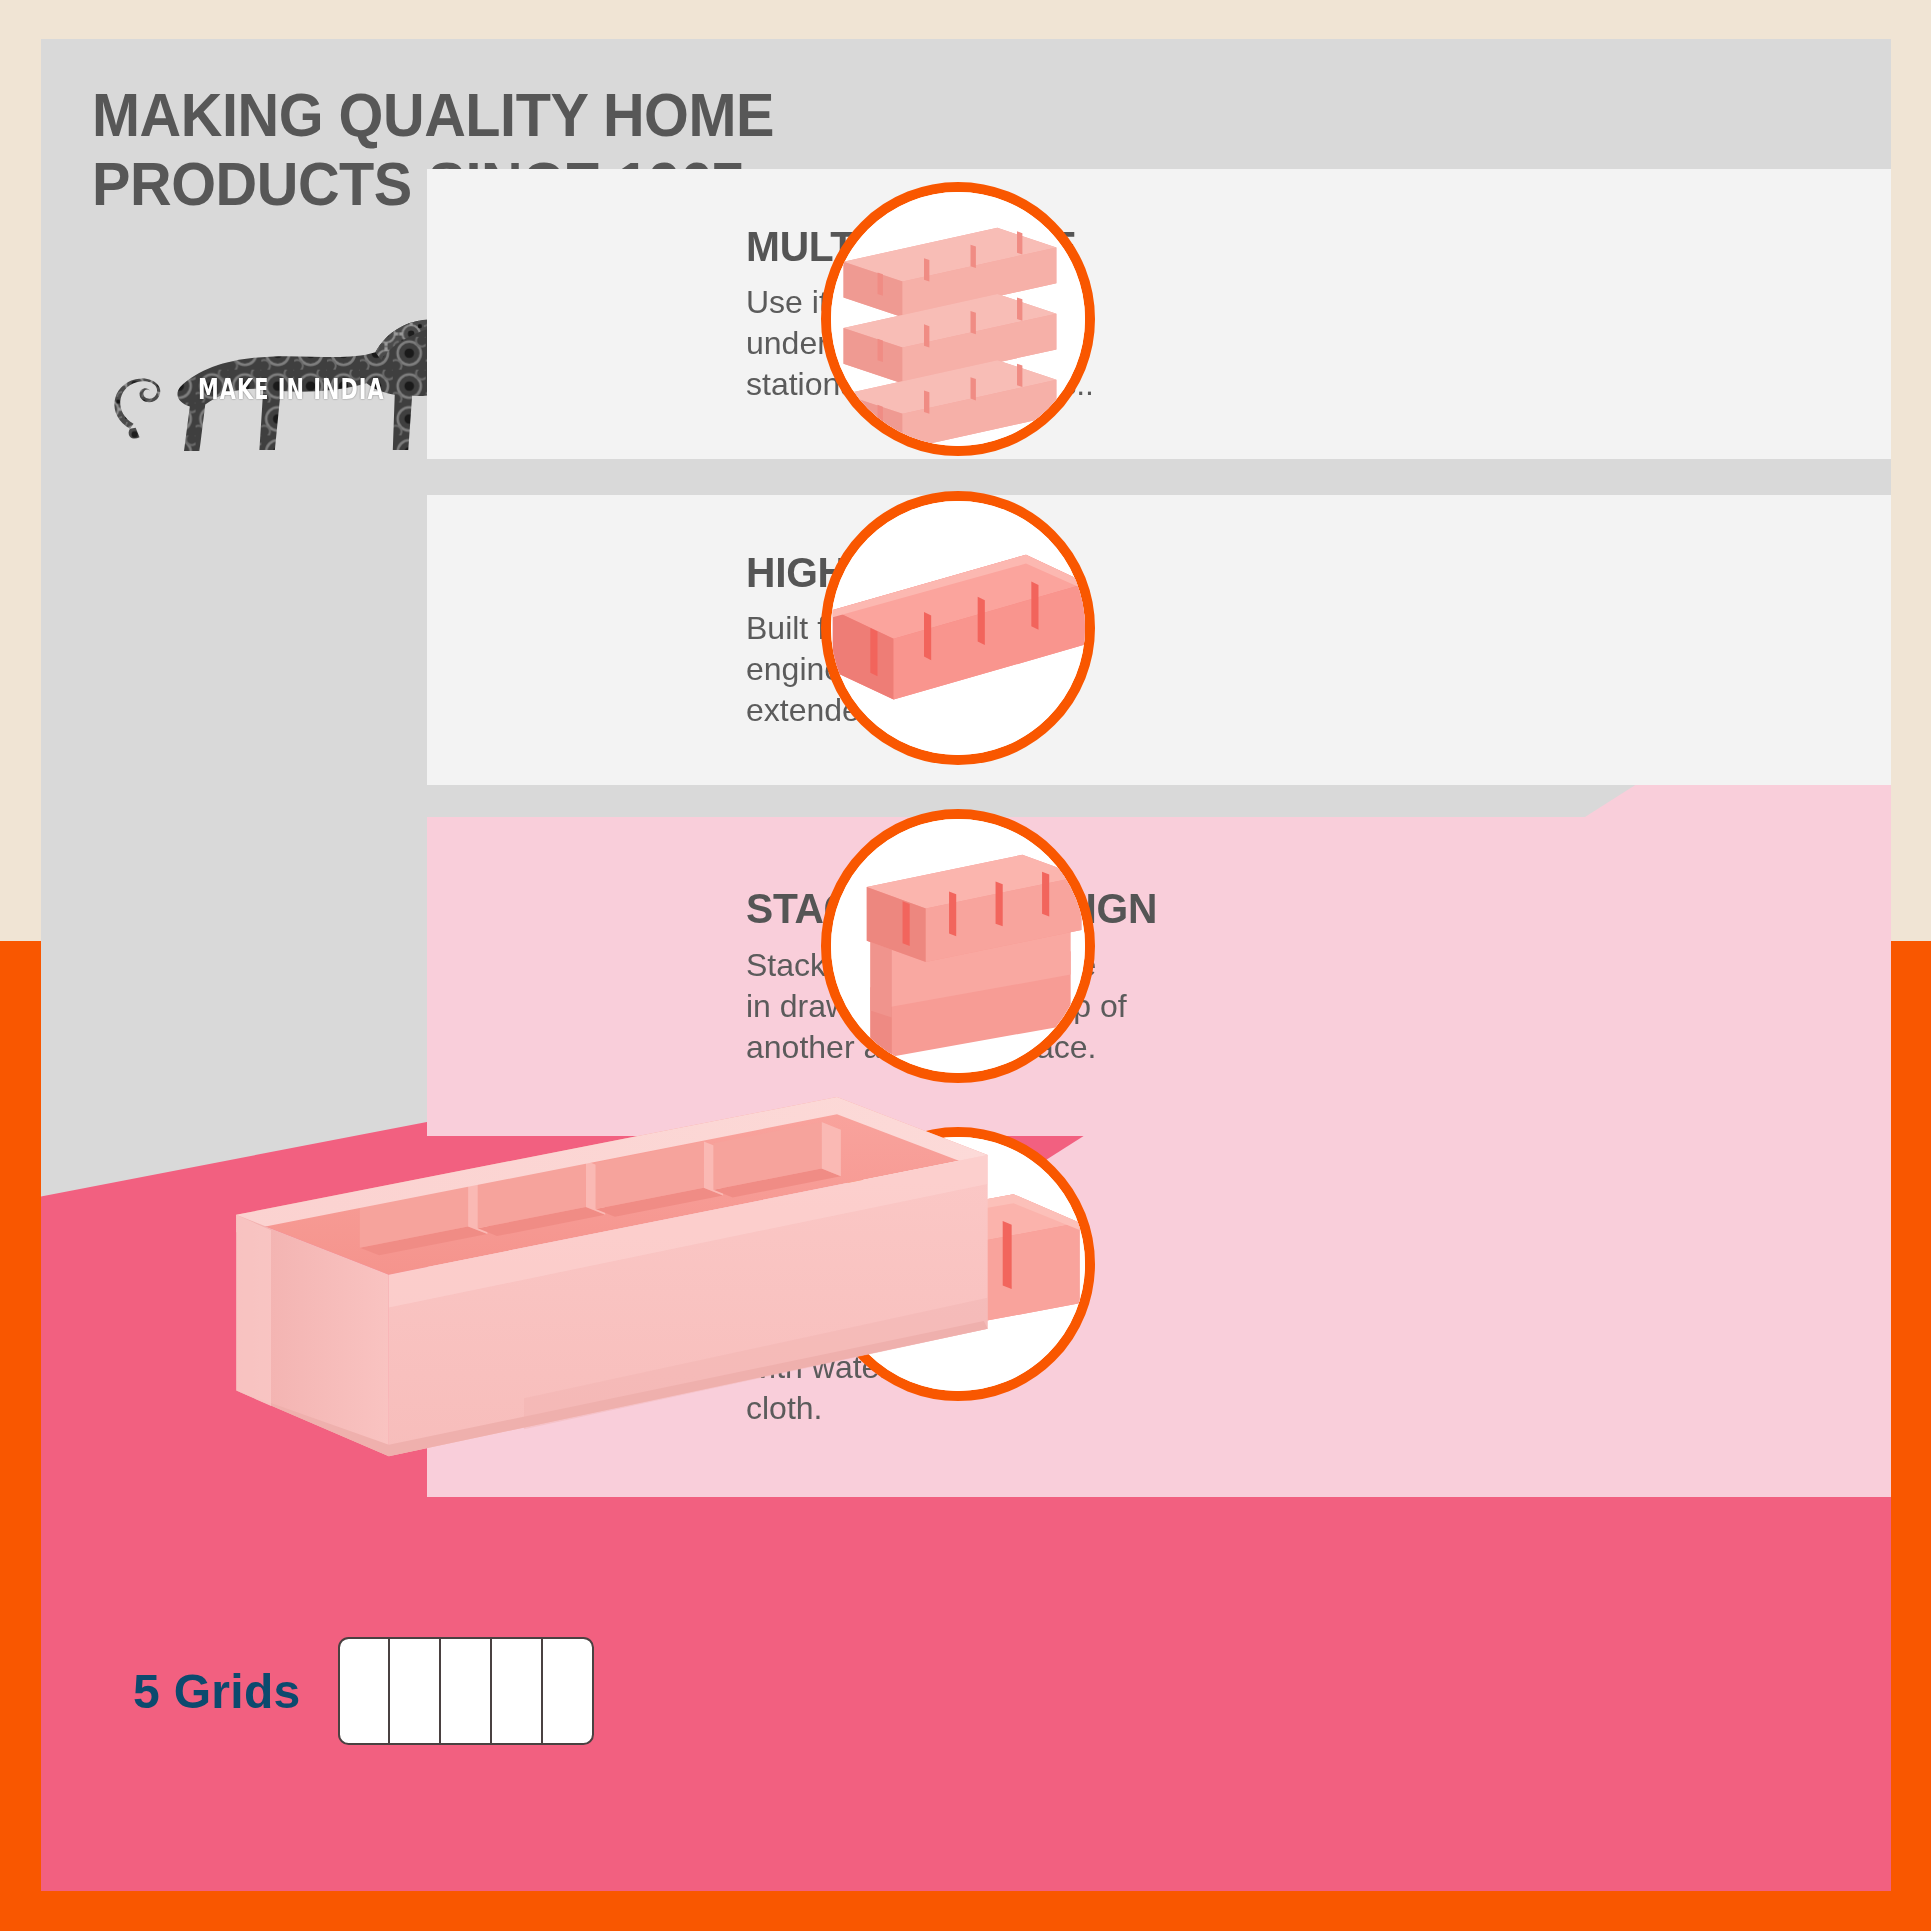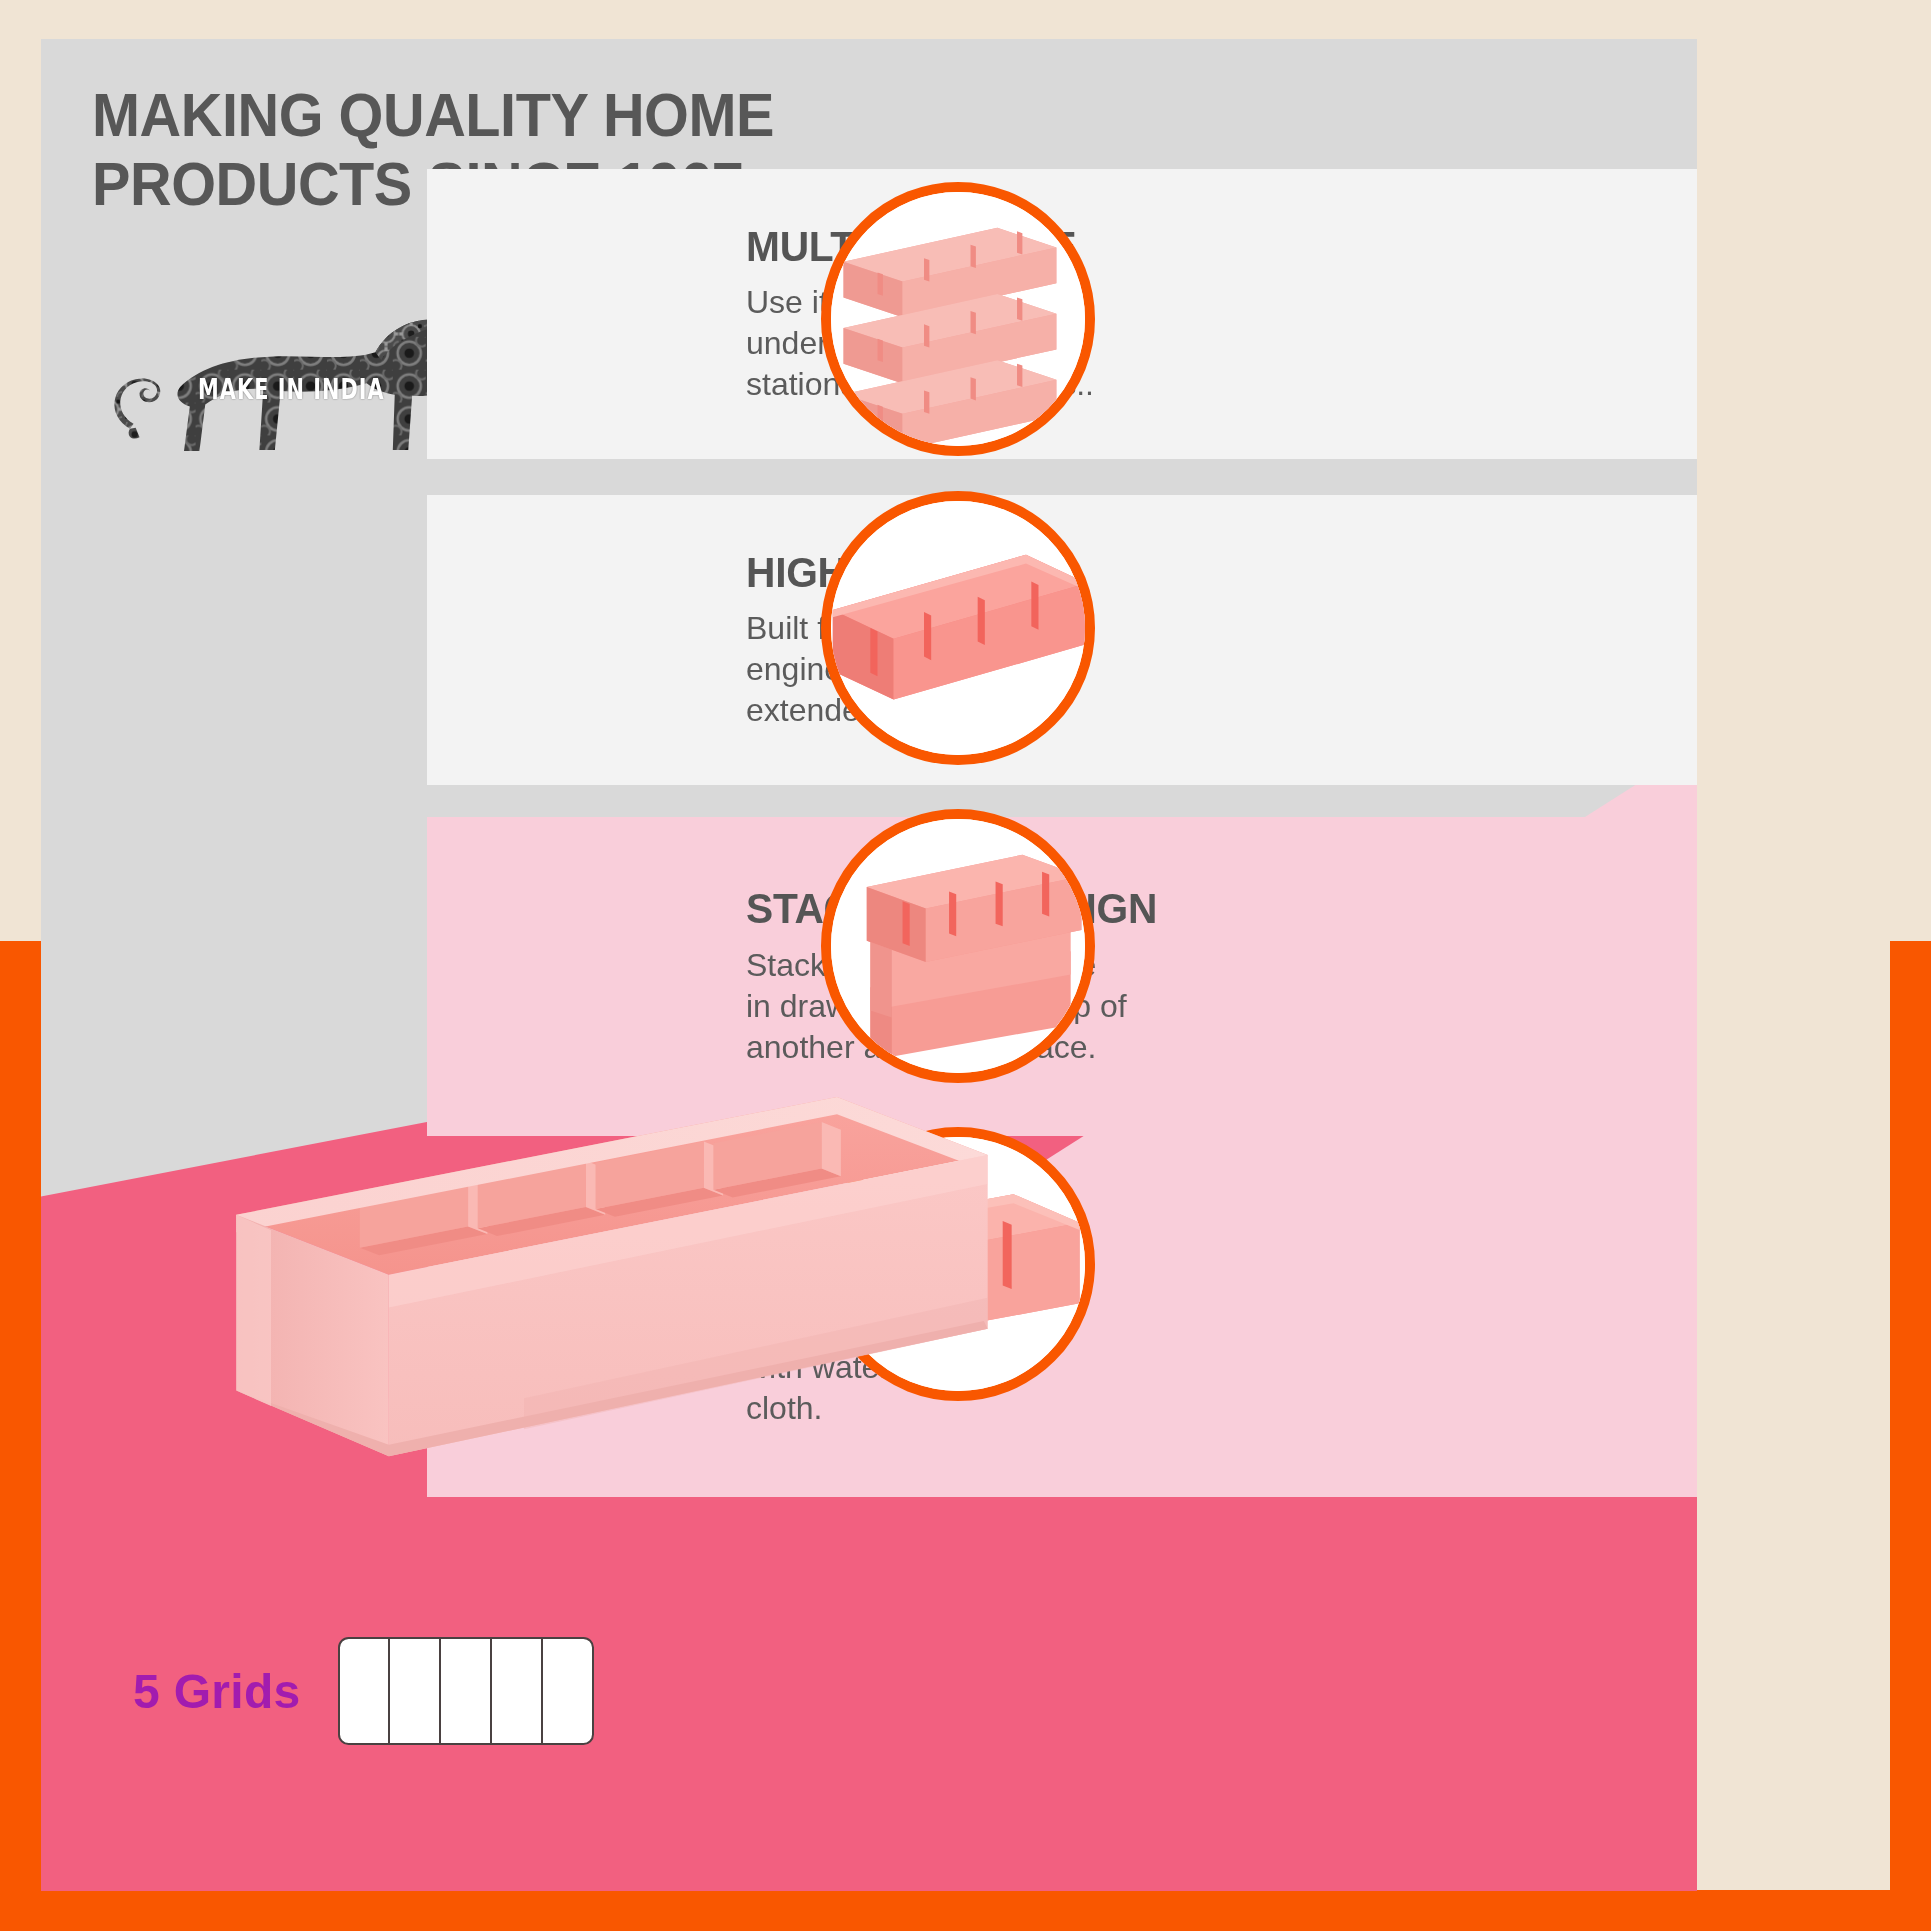--- a/index.html
+++ b/index.html
@@ -11,21 +11,21 @@
   }
   #stage{position:relative;width:1931px;height:1931px;overflow:hidden;}
 
   
   .frame-cream{position:absolute;inset:0;background:#F0E4D4;}
   .frame-orange-left{position:absolute;left:0;top:941px;width:41px;height:990px;background:#F95700;}
   .frame-orange-bottom{position:absolute;left:0;bottom:0;width:1931px;height:41px;background:#F95700;}
   .frame-orange-right{position:absolute;right:0;top:941px;width:41px;height:990px;background:#F95700;}
 
   
-  #canvas{position:absolute;left:41px;top:39px;width:1656px;height:1852px;overflow:hidden;background:#D9D9D9;}
+  #canvas{position:absolute;left:41px;top:39px;width:1850px;height:1852px;overflow:hidden;background:#D9D9D9;}
 
   
   .bg-grey{position:absolute;inset:0;background:#D9D9D9;}
 
   
   .bg-pink{
     position:absolute;left:0;top:0;width:1850px;height:1852px;
     background:#F26080;
     clip-path:polygon(0% 62.5%, 100% 43.2%, 100% 100%, 0% 100%);
   }
@@ -80,21 +80,21 @@
   }
   .bubble svg{display:block;width:100%;height:100%;}
 
   
   .hero{position:absolute;left:174px;top:1052px;width:792px;height:406px;}
   .hero svg{display:block;width:100%;height:100%;}
 
   
   .grids-row{position:absolute;left:92px;top:1598px;display:flex;align-items:center;}
   .grids-label{
-    font-size:48px;font-weight:700;color:#a21caf;letter-spacing:0.3px;
+    font-size:48px;font-weight:700;color:#0c4a6e;letter-spacing:0.3px;
     margin-right:37px;
   }
   .grids-box{
     width:256px;height:108px;background:#ffffff;border:2.9px solid #4a4141;
     border-radius:10.6px;display:flex;box-sizing:border-box;overflow:hidden;
   }
   .grids-box span{flex:1;border-right:2.9px solid #4a4141;}
   .grids-box span:last-child{border-right:none;}
 </style>
 </head>

